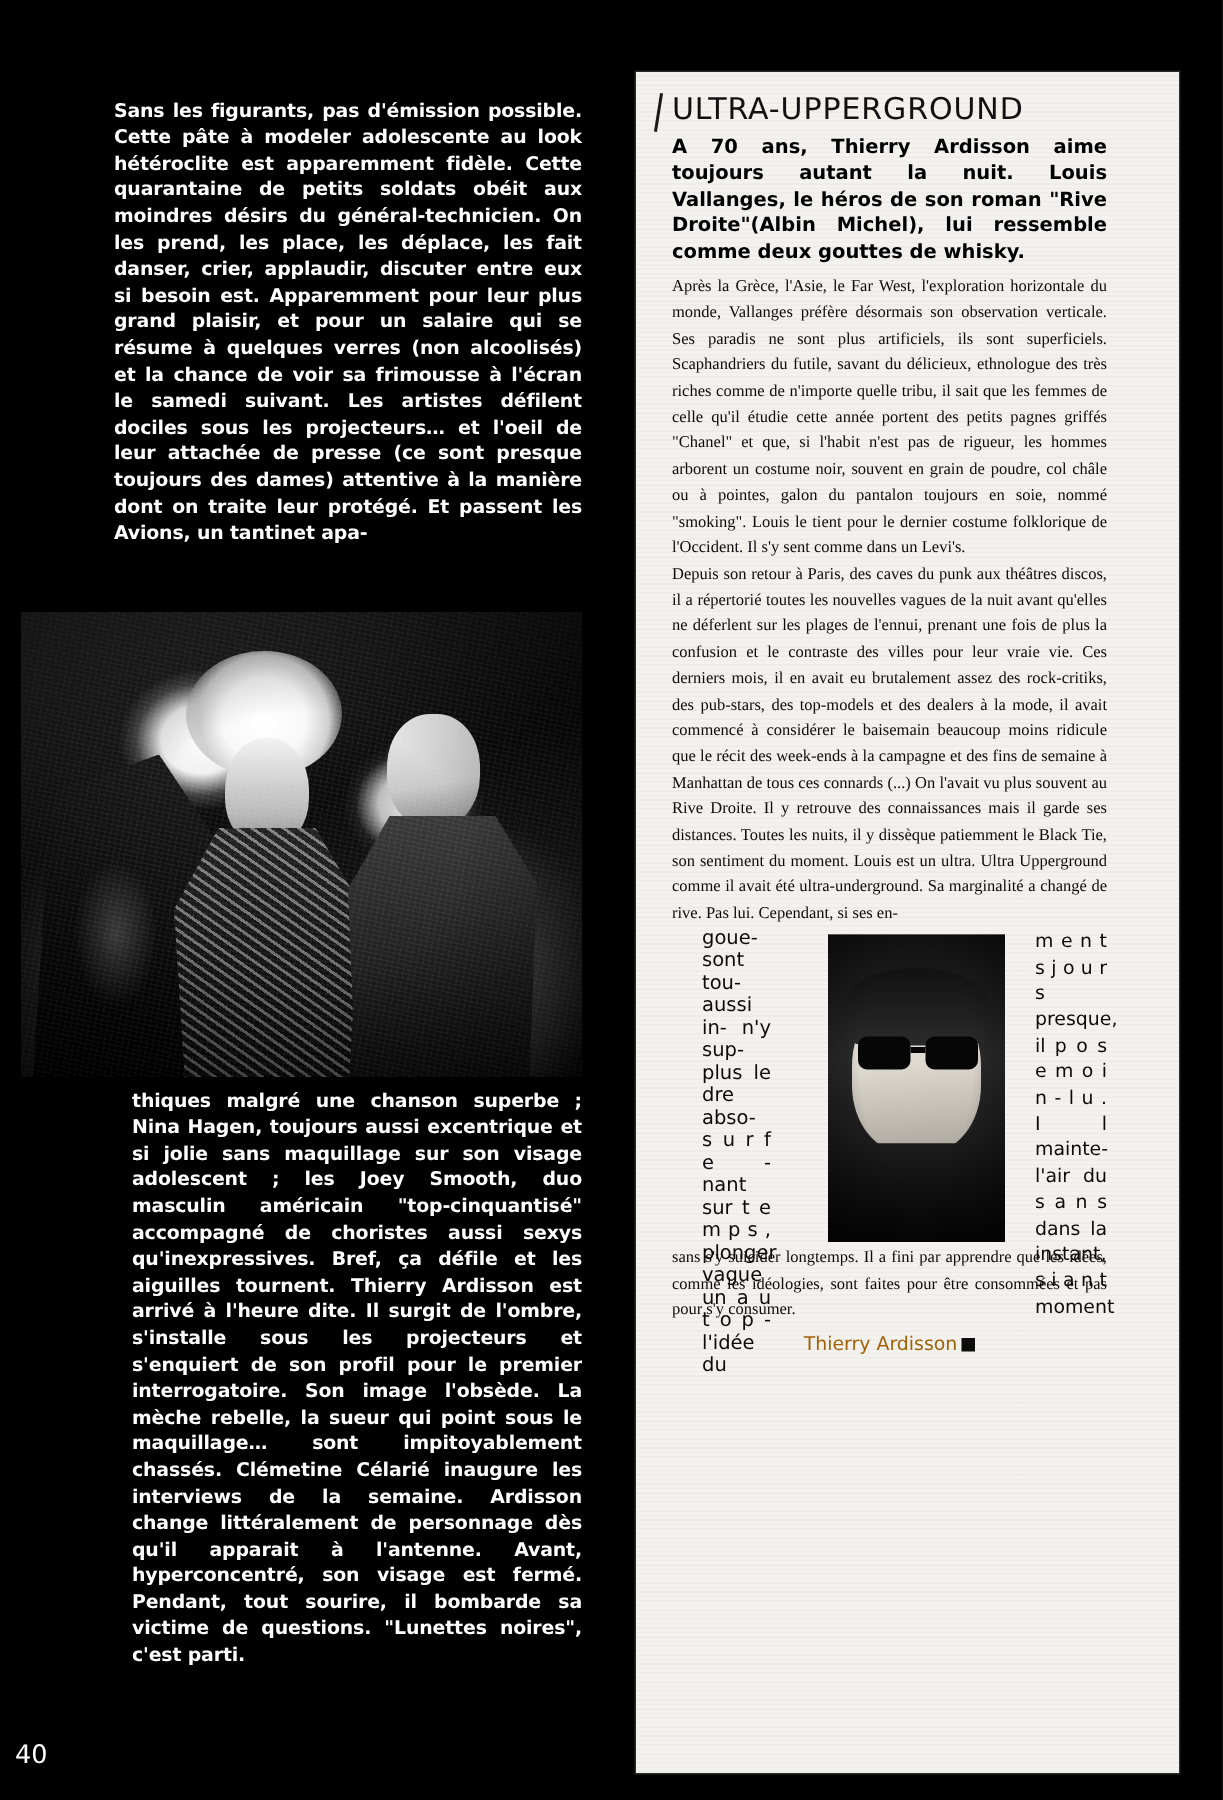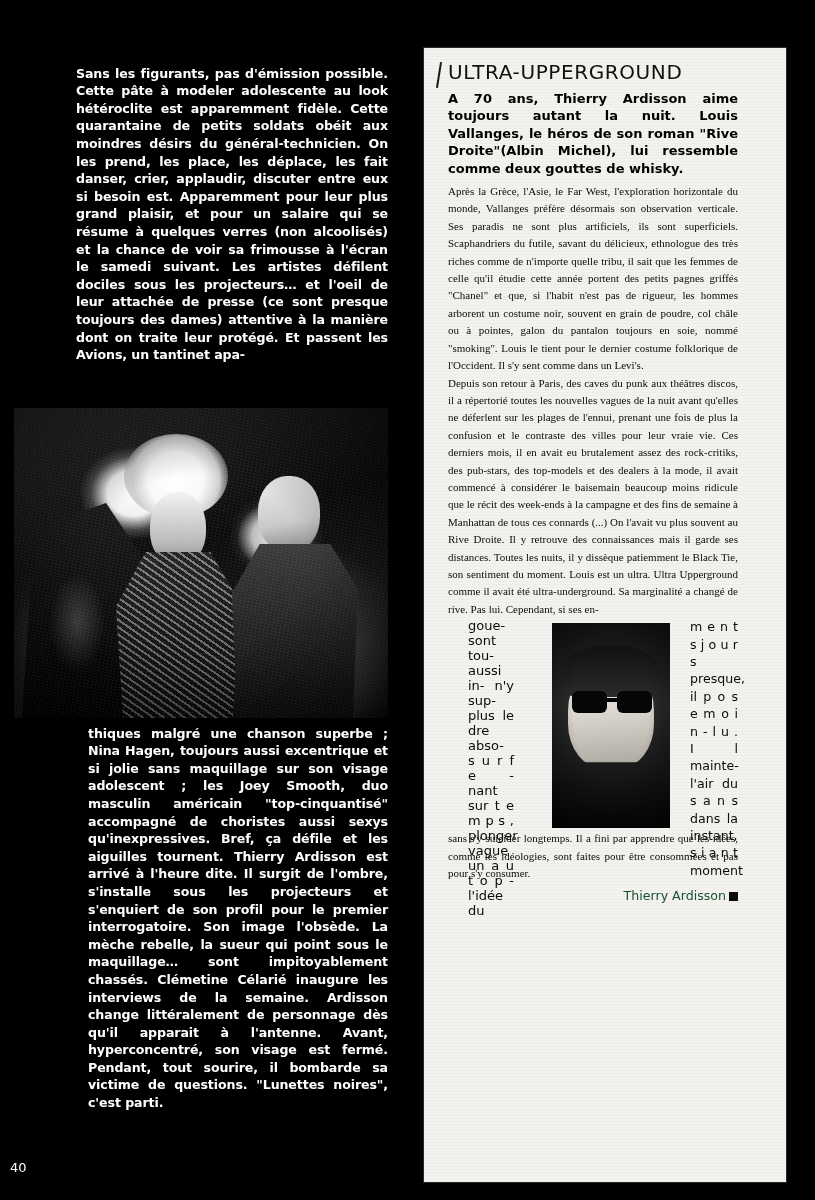--- a/index.html
+++ b/index.html
@@ -139,21 +139,21 @@
     width: 9px; height: 9px;
     background: #fff;
     margin-left: 3px;
     vertical-align: -1px;
   }
   .page-num {
     position: absolute;
     left: 10px;
     top: 1160px;
     font-family: "DejaVu Sans", sans-serif;
-    font-size: 13px;
+    font-size: 17px;
     color: #fff;
   }
 
   
   .right-panel {
     position: absolute;
     left: 424px;
     top: 48px;
     width: 336px;
     height: 1134px;
@@ -289,24 +289,24 @@
     color: #0b0b0b;
   }
   .col-photo {
     position: absolute;
     left: 56px;
     top: 2px;
   }
   .cols-spacer { height: 212px; }
   .byline-right {
     margin-top: 6px;
-    text-align: right;
+    text-align: center;
     font-family: "DejaVu Sans", sans-serif;
     font-size: 12.6px;
-    color: #14532d;
+    color: #a16207;
   }
   .byline-right .sq {
     display: inline-block;
     width: 9px; height: 9px;
     background: #0b0b0b;
     margin-left: 3px;
     vertical-align: -1px;
   }
   .gutter-line {
     position: absolute;

